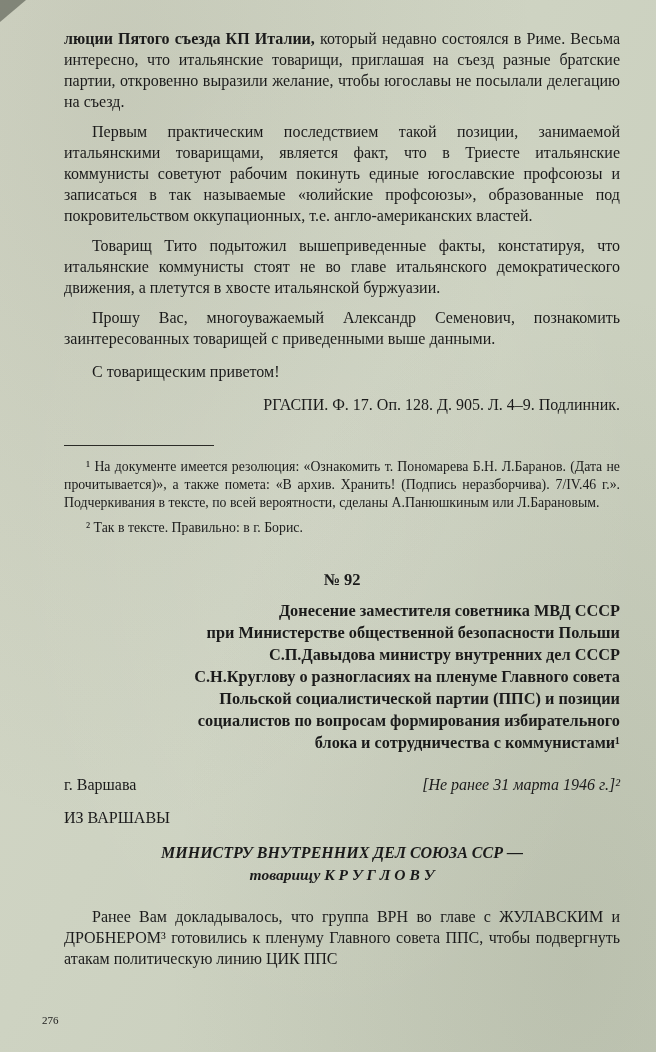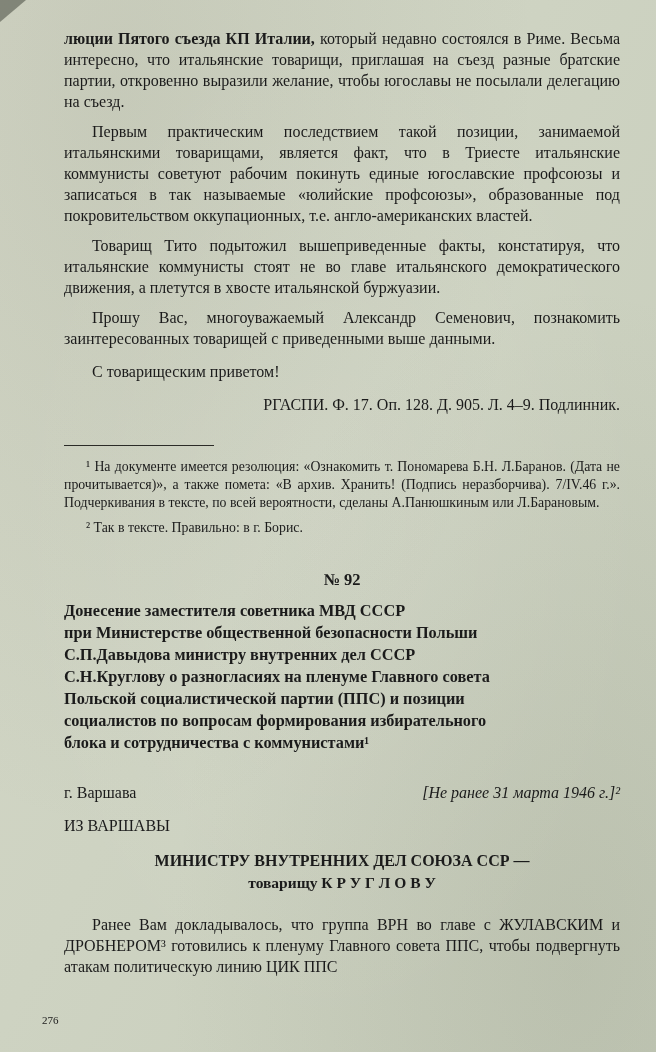--- a/index.html
+++ b/index.html
@@ -56,39 +56,40 @@
     text-indent: 22px;
   }
   .doc-number {
     text-align: center;
     font-weight: bold;
     font-size: 16.5px;
     text-indent: 0;
     margin: 32px 0 10px 0;
   }
   .doc-title {
-    text-align: left;
+    text-align: right;
     font-weight: bold;
     font-size: 16.3px;
     line-height: 22px;
   }
   .place-date {
     display: flex;
     justify-content: space-between;
     align-items: flex-start;
-    margin: 28px 0 12px 0;
+    margin: 20px 0 12px 0;
   }
   .place { text-indent: 0; }
   .date { font-style: italic; text-indent: 0; }
   .from-line { text-indent: 0; margin: 4px 0 14px 0; }
   .addressee {
     text-align: center;
     font-weight: bold;
     line-height: 22px;
     margin: 8px 0 20px 0;
+    font-style: italic;
   }
   .addressee .line2 { font-size: 15.5px; }
   .body-par { margin-top: 4px; }
   .page-number {
     position: absolute;
     left: 42px;
     bottom: 26px;
     font-size: 11px;
   }
 </style>

